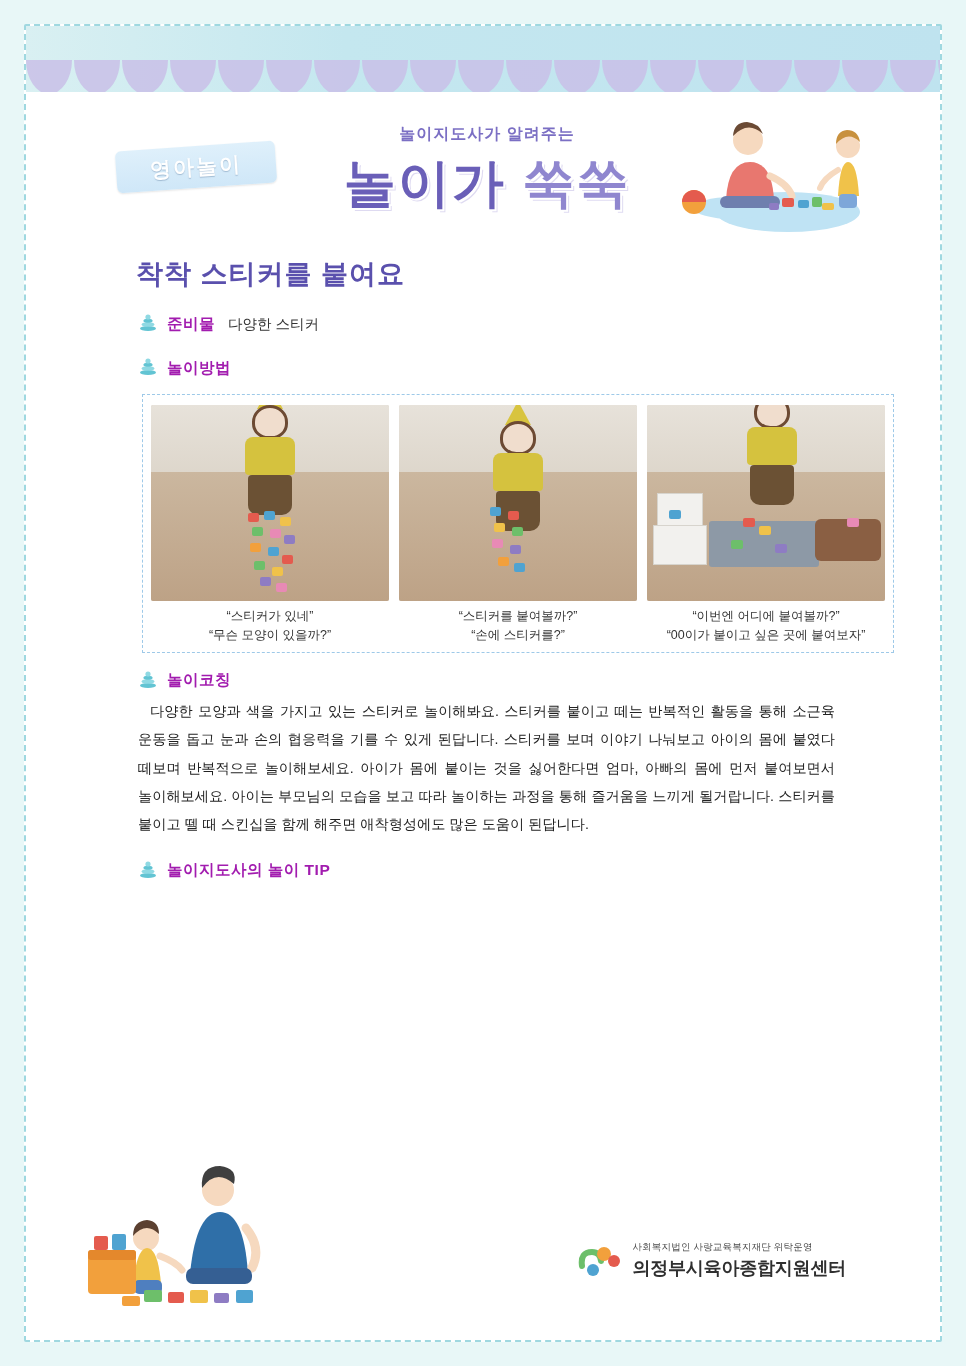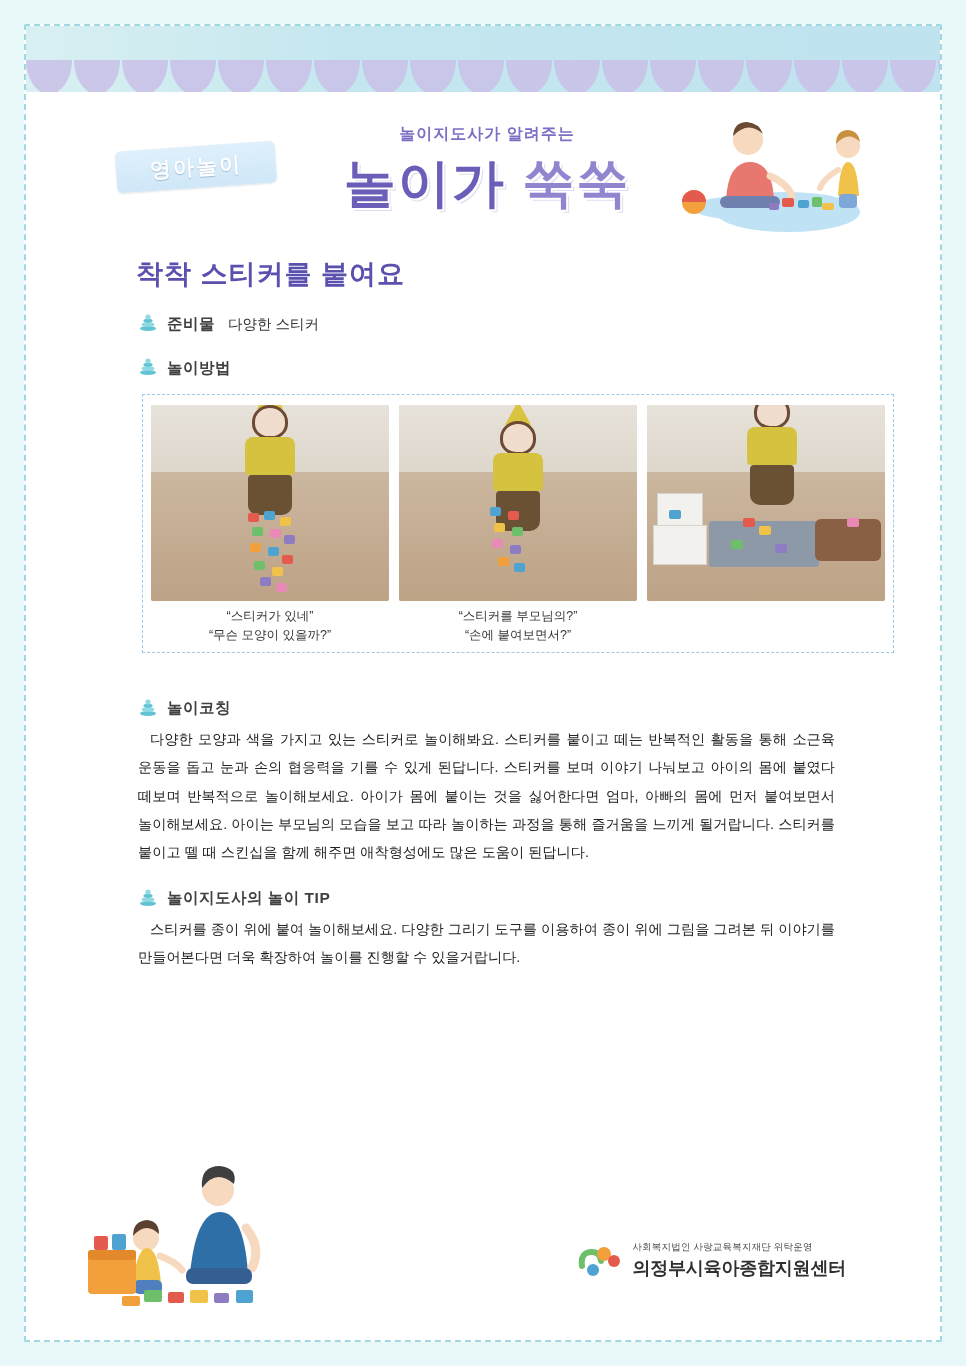--- a/index.html
+++ b/index.html
@@ -95,21 +95,21 @@
     margin-left: 110px;
     font-size: 27px; font-weight: bold; color: #5a50ad;
     letter-spacing: 1px;
   }
 
   .sec { margin-left: 112px; margin-right: 105px; }
 
   .sec-head { display: flex; align-items: center; gap: 9px; margin-top: 20px; }
   .sec-head .cone { flex: 0 0 auto; }
   .sec-title {
-    font-size: 15.5px; font-weight: bold; color: #404040; letter-spacing: .5px;
+    font-size: 15.5px; font-weight: bold; color: #a21caf; letter-spacing: .5px;
   }
   .inline-text { font-size: 14.5px; color: #333; margin-left: 4px; }
 
   ol.steps {
     margin: 10px 0 0 4px; padding-left: 16px;
     font-size: 14.5px; color: #222; line-height: 2.0;
   }
   ol.steps li { padding-left: 4px; }
 
   
@@ -361,22 +361,22 @@
                   <i style="left:28px;top:6px;background:#e45b4e"></i>
                 <i style="left:14px;top:18px;background:#f0c24a"></i>
                   <i style="left:32px;top:22px;background:#6dbf6a"></i>
                 <i style="left:12px;top:34px;background:#e88ab5"></i>
                   <i style="left:30px;top:40px;background:#8e7cc3"></i>
                 <i style="left:18px;top:52px;background:#f2a03c"></i>
                   <i style="left:34px;top:58px;background:#4fa3d1"></i>
               </div>
             </div>
             <div class="caption">
-              <div>“스티커를 부모님의?”</div>
-              <div>“손에 붙여보면서?”</div>
+              <div>“스티커를 붙여볼까?”</div>
+              <div>“손에 스티커를?”</div>
             </div>
           </div>
 
           <div class="photo-cell">
             <div class="photo">
               <div class="wall"></div>
                 <div class="floor"></div>
               <div class="doll" style="bottom:96px;left:38%;transform:none;">
                 <div class="head"></div>
                   <div class="body"></div>
@@ -386,24 +386,28 @@
               <div class="box-obj" style="left:6px;bottom:36px;width:54px;height:40px;"></div>
               <div class="table-obj" style="left:62px;bottom:34px;width:110px;height:46px;"></div>
               <div class="sofa-obj" style="right:4px;bottom:40px;width:66px;height:42px;"></div>
               <i class="stk" style="position:absolute;left:22px;bottom:82px;width:12px;height:9px;border-radius:2px;background:#4fa3d1"></i>
               <i class="stk" style="position:absolute;left:96px;bottom:74px;width:12px;height:9px;border-radius:2px;background:#e45b4e"></i>
               <i class="stk" style="position:absolute;left:112px;bottom:66px;width:12px;height:9px;border-radius:2px;background:#f0c24a"></i>
               <i class="stk" style="position:absolute;left:84px;bottom:52px;width:12px;height:9px;border-radius:2px;background:#6dbf6a"></i>
               <i class="stk" style="position:absolute;left:128px;bottom:48px;width:12px;height:9px;border-radius:2px;background:#8e7cc3"></i>
               <i class="stk" style="position:absolute;right:26px;bottom:74px;width:12px;height:9px;border-radius:2px;background:#e88ab5"></i>
             </div>
+            <div class="caption">
+              <div>“이번엔 어디에 붙여볼까?”</div>
+              <div>“00이가 붙이고 싶은 곳에 붙여보자”</div>
+            </div>
           </div>
         </div>
 
-        <div class="sec-head" style="margin-top:44px;">
+        <div class="sec-head" style="margin-top:16px;">
           <span class="cone">
             <svg width="20" height="20" viewBox="0 0 20 20" aria-hidden="true">
               <ellipse cx="10" cy="16.5" rx="8" ry="2.6" fill="#62c4d3"></ellipse>
               <ellipse cx="10" cy="12.5" rx="6.4" ry="2.3" fill="#8fd9e3"></ellipse>
               <ellipse cx="10" cy="8.8" rx="4.6" ry="2" fill="#62c4d3"></ellipse>
               <circle cx="10" cy="5" r="2.6" fill="#8fd9e3"></circle>
             </svg>
           </span>
           <span class="sec-title">놀이코칭</span>
         </div>
@@ -413,21 +417,20 @@
           <span class="cone">
             <svg width="20" height="20" viewBox="0 0 20 20" aria-hidden="true">
               <ellipse cx="10" cy="16.5" rx="8" ry="2.6" fill="#62c4d3"></ellipse>
               <ellipse cx="10" cy="12.5" rx="6.4" ry="2.3" fill="#8fd9e3"></ellipse>
               <ellipse cx="10" cy="8.8" rx="4.6" ry="2" fill="#62c4d3"></ellipse>
               <circle cx="10" cy="5" r="2.6" fill="#8fd9e3"></circle>
             </svg>
           </span>
           <span class="sec-title">놀이지도사의 놀이 TIP</span>
         </div>
-        <p class="body-text indent">스티커를 종이 위에 붙여 놀이해보세요. 다양한 그리기 도구를 이용하여 종이 위에 그림을 그려본 뒤 이야기를 만들어본다면 더욱 확장하여 놀이를 진행할 수 있을거랍니다.</p>
 
       </div>
     </div>
 
     <div class="footer">
 
       <div class="footer-art">
         <svg viewBox="0 0 260 150" width="260" height="150" aria-hidden="true">
 
           <g>

